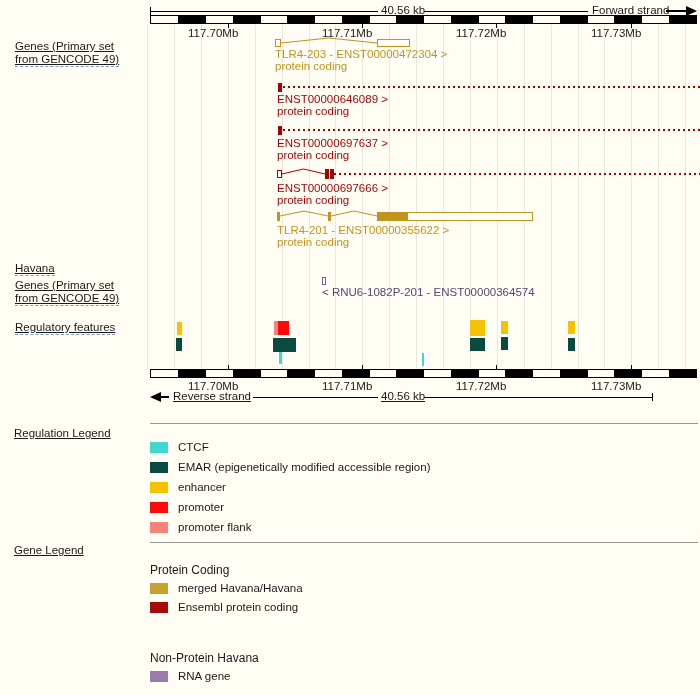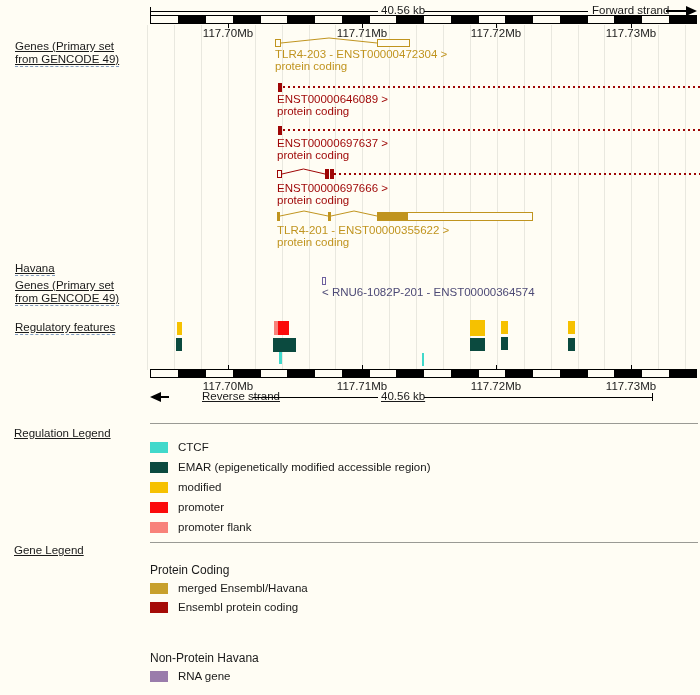--- a/index.html
+++ b/index.html
@@ -5,21 +5,21 @@
   html,body{margin:0;padding:0;}
   #stage{
     position:relative;width:700px;height:695px;overflow:hidden;
     background:#fffdf4;
     font-family:"Liberation Sans","DejaVu Sans",sans-serif;
     font-size:11.5px;color:#1a1a1a;
   }
   .abs{position:absolute;text-decoration:underline;}
   .lbl{white-space:nowrap;line-height:13px;}
   .dashed-u{border-bottom:1px dashed #7f9bbf;padding-bottom:1px;}
-  .tick-label{width:80px;text-align:center;white-space:nowrap;}
+  .tick-label{width:80px;text-align:left;white-space:nowrap;}
   .rule{height:1px;background:#9a9a94;}
   .bar{box-sizing:border-box;border:1px solid #000;background:#fffdf4;overflow:hidden;}
   .seg{position:absolute;top:0;height:100%;}
   .gene-label div{white-space:nowrap;line-height:11.5px;}
   .contig-bar{display:flex;align-items:center;justify-content:center;color:#fff;font-size:11px;}
 </style>
 </head>
 <body>
 
 <div id="stage">
@@ -202,47 +202,47 @@
       <div style="position: absolute; left: 362px; top: 365px; width: 1px; height: 4px; background: rgb(0, 0, 0);"></div>
       <div class="tick-label" style="position: absolute; left: 322px; top: 380px;">117.71Mb</div>
       <div style="position: absolute; left: 496px; top: 365px; width: 1px; height: 4px; background: rgb(0, 0, 0);"></div>
       <div class="tick-label" style="position: absolute; left: 456px; top: 380px;">117.72Mb</div>
       <div style="position: absolute; left: 631px; top: 365px; width: 1px; height: 4px; background: rgb(0, 0, 0);"></div>
       <div class="tick-label" style="position: absolute; left: 591px; top: 380px;">117.73Mb</div>
     </div>
 
   <div class="abs" style="left:150px;top:392px;width:0;height:0;border-right:11px solid #000;border-top:5px solid transparent;border-bottom:5px solid transparent;"></div>
   <div class="abs" style="left:159px;top:396px;width:10px;height:2px;background:#000;"></div>
-  <div class="abs lbl" style="left:173px;top:390px;margin-left:29px;">Reverse strand</div>
+  <div class="abs lbl" style="left:173px;top:390px;">Reverse strand</div>
   <div class="abs" style="left:253px;top:397px;width:125px;height:1px;background:#000;"></div>
   <div class="abs lbl" style="left:381px;top:390px;">40.56 kb</div>
   <div class="abs" style="left:424px;top:397px;width:228px;height:1px;background:#000;"></div>
   <div class="abs" style="left:652px;top:393px;width:1px;height:8px;background:#000;"></div>
 
   <div class="abs rule" style="left:150px;top:423px;width:548px;"></div>
   <div class="abs lbl" style="left:14px;top:427px;">Regulation Legend</div>
   <div id="legend-regulation">
       <div style="position: absolute; left: 150px; top: 442px; width: 18px; height: 11px; background: rgb(65, 217, 203);"></div>
       <div style="position: absolute; left: 178px; top: 441px; white-space: nowrap;">CTCF</div>
       <div style="position: absolute; left: 150px; top: 462px; width: 18px; height: 11px; background: rgb(11, 74, 63);"></div>
       <div style="position: absolute; left: 178px; top: 461px; white-space: nowrap;">EMAR (epigenetically modified accessible region)</div>
       <div style="position: absolute; left: 150px; top: 482px; width: 18px; height: 11px; background: rgb(246, 193, 0);"></div>
-      <div style="position: absolute; left: 178px; top: 481px; white-space: nowrap;">modified</div>
+      <div style="position: absolute; left: 178px; top: 481px; white-space: nowrap;">enhancer</div>
       <div style="position: absolute; left: 150px; top: 502px; width: 18px; height: 11px; background: rgb(251, 10, 10);"></div>
       <div style="position: absolute; left: 178px; top: 501px; white-space: nowrap;">promoter</div>
       <div style="position: absolute; left: 150px; top: 522px; width: 18px; height: 11px; background: rgb(248, 130, 122);"></div>
       <div style="position: absolute; left: 178px; top: 521px; white-space: nowrap;">promoter flank</div>
     </div>
 
   <div class="abs rule" style="left:150px;top:542px;width:548px;"></div>
   <div class="abs lbl" style="left:14px;top:544px;">Gene Legend</div>
   <div id="legend-gene">
       <div style="position: absolute; left: 150px; top: 563px; white-space: nowrap; font-size: 12px;">Protein Coding</div>
       <div style="position: absolute; left: 150px; top: 583px; width: 18px; height: 11px; background: rgb(200, 160, 44);"></div>
-      <div style="position: absolute; left: 178px; top: 582px; white-space: nowrap;">merged Ensembl/Havana</div>
+      <div style="position: absolute; left: 178px; top: 582px; white-space: nowrap;">merged Havana/Havana</div>
       <div style="position: absolute; left: 150px; top: 602px; width: 18px; height: 11px; background: rgb(165, 11, 7);"></div>
       <div style="position: absolute; left: 178px; top: 601px; white-space: nowrap;">Ensembl protein coding</div>
       <div style="position: absolute; left: 150px; top: 651px; white-space: nowrap; font-size: 12px;">Non-Protein Havana</div>
       <div style="position: absolute; left: 150px; top: 671px; width: 18px; height: 11px; background: rgb(154, 124, 171);"></div>
       <div style="position: absolute; left: 178px; top: 670px; white-space: nowrap;">RNA gene</div>
     </div>
 
 </div>
 
 </body></html>

